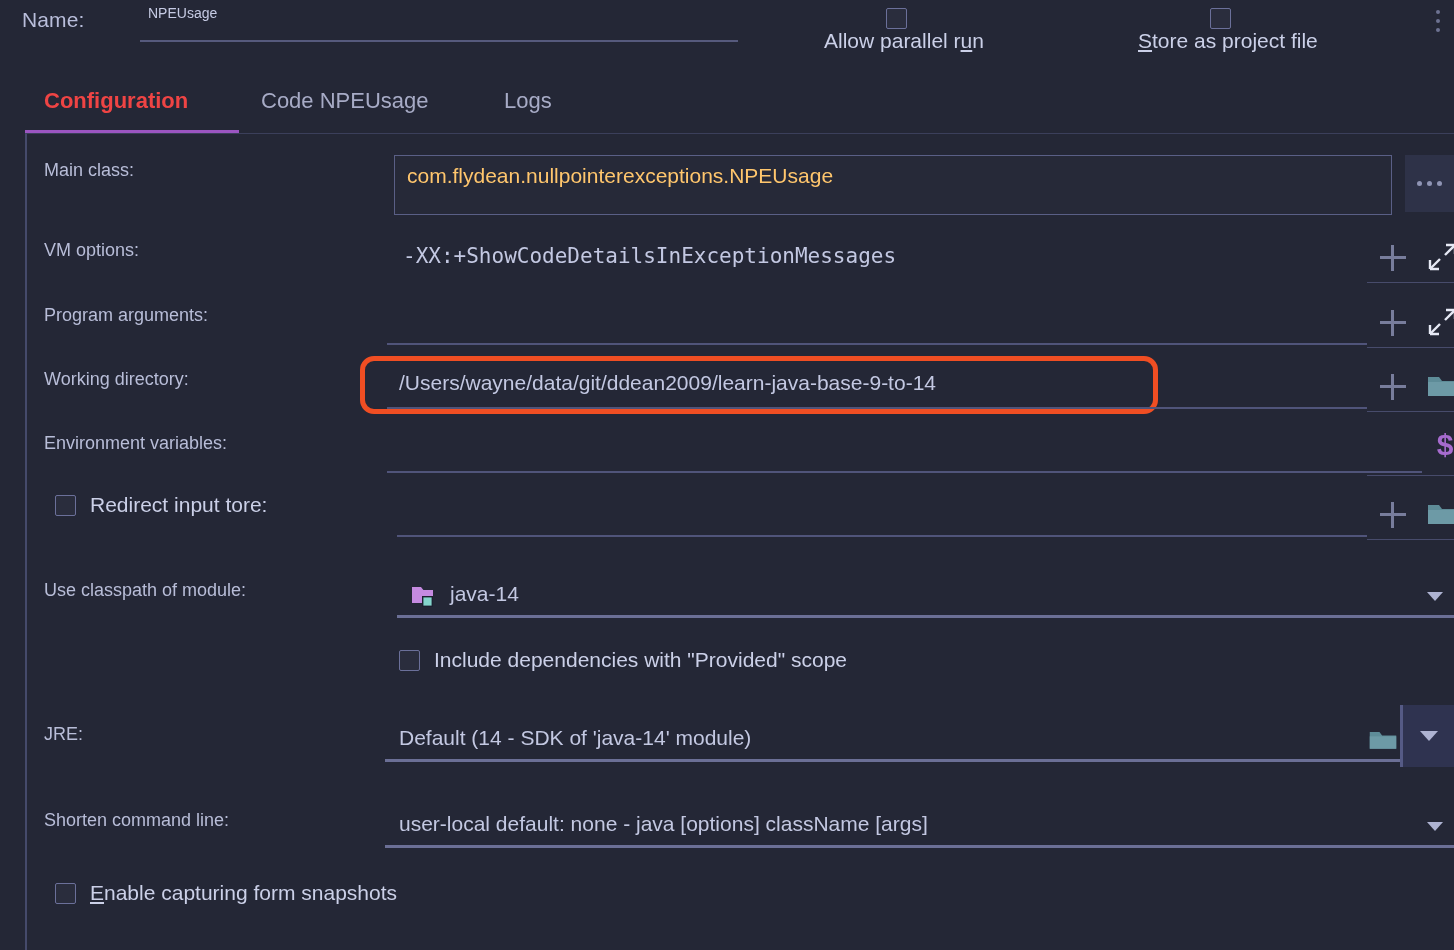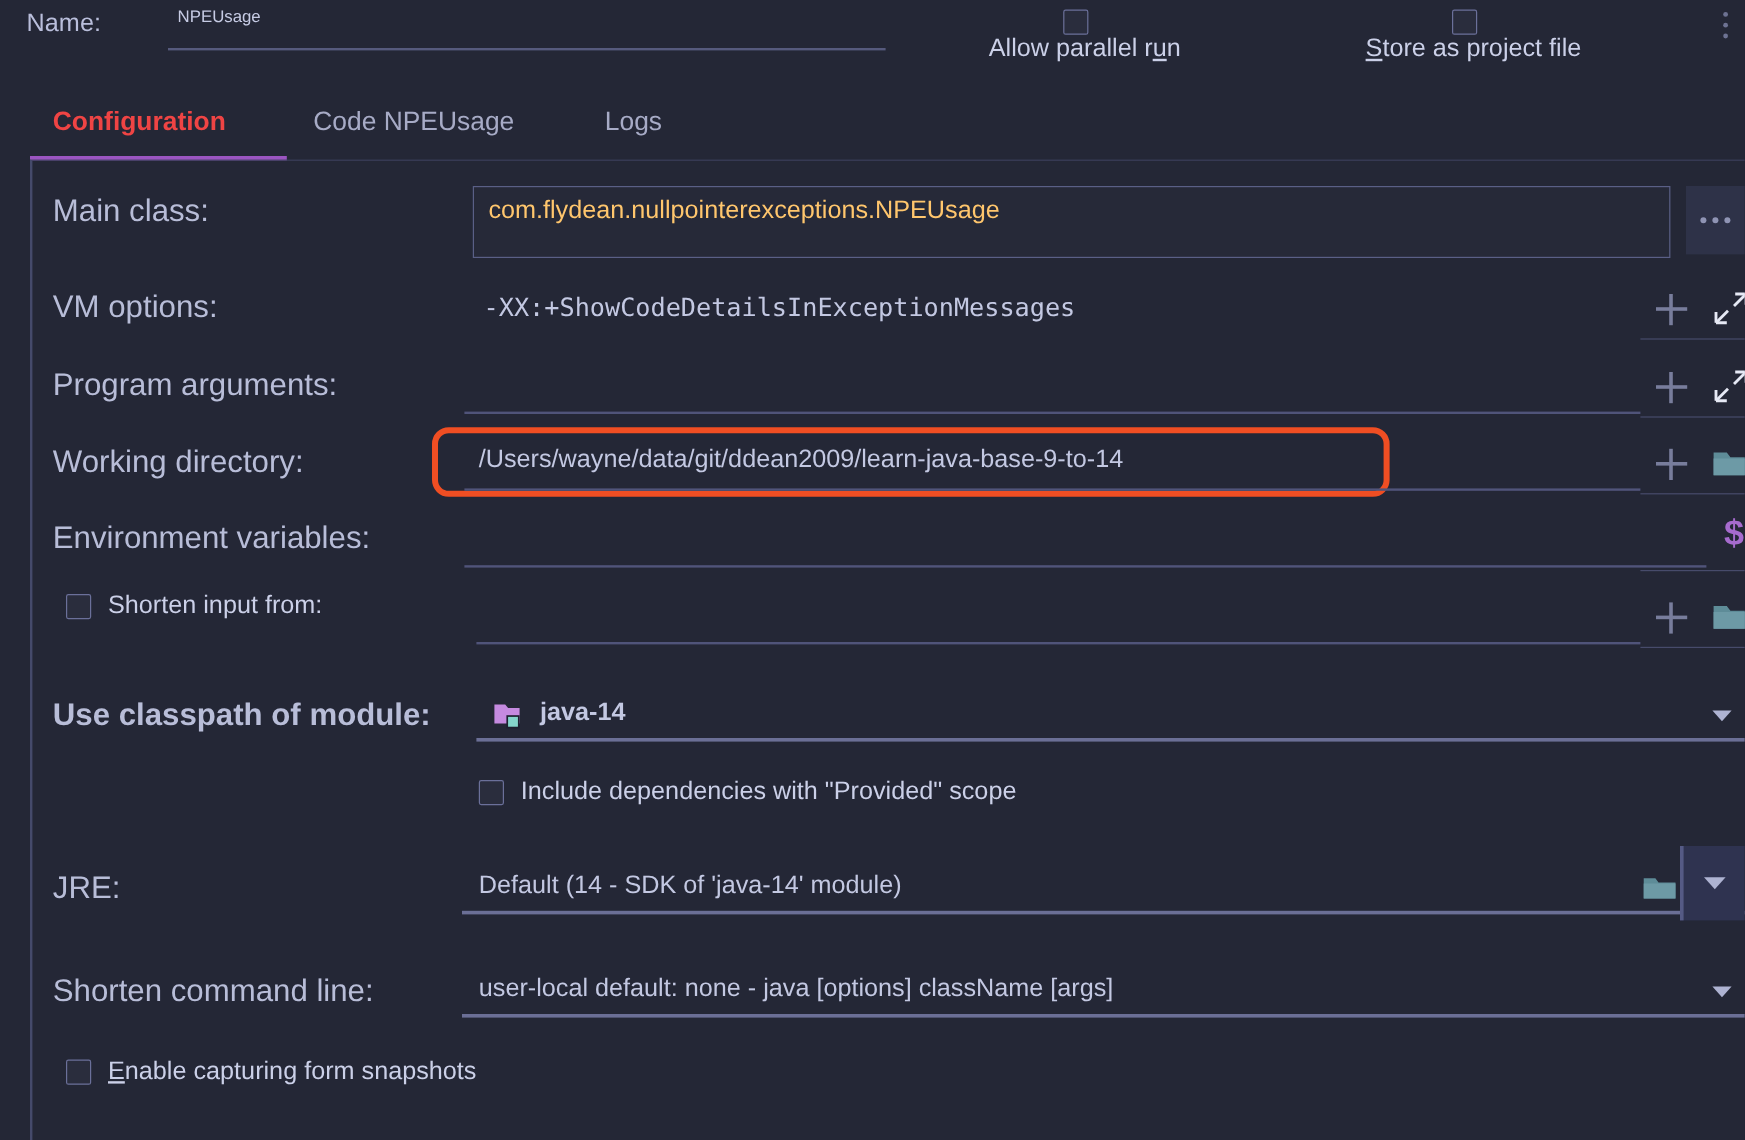--- a/index.html
+++ b/index.html
@@ -111,21 +111,21 @@
   }
 
   .row {
     position: absolute;
     left: 0;
     width: 1427px;
   }
   .rlabel {
     position: absolute;
     left: 17px;
-    font-size: 26px;
+    font-size: 18px;
     color: #b8bdd8;
     white-space: nowrap;
   }
 
   
   .uline {
     position: absolute;
     border-bottom: 2px solid #50547a;
     height: 46px;
   }
@@ -326,38 +326,38 @@
       </div>
       <div class="ctrl" style="left:1402px; top:14px; width:32px; height:36px; font-size:30px; color:#a66bce; font-weight:bold;">
         <span>$</span>
       </div>
       <div class="hrline" style="left:1340px; top:62px; width:87px;"></div>
     </div>
 
     <div class="row" style="top:343px; height:64px;">
       <div style="position:absolute; left:28px; top:16px; display:flex; align-items:center;">
         <div class="cbox"></div>
-        <div class="cb-text">Shorten input from:</div>
+        <div class="cb-text">Redirect input tore:</div>
       </div>
       <div class="uline" style="left:370px; top:14px; width:970px;">
         <span></span>
       </div>
       <div class="ctrl" style="left:1348px; top:20px; width:36px; height:36px;">
           <span class="plus"></span>
         </div>
       <div class="ctrl" style="left:1398px; top:20px; width:36px; height:32px;">
         <svg width="34" height="28" viewBox="0 0 34 28">
           <path d="M2 6 h11 l3 4 h16 v15 H2 Z" fill="#5e8c98"></path>
           <path d="M2 11 h30 v14 H2 Z" fill="#6d9aa6"></path>
         </svg>
       </div>
       <div class="hrline" style="left:1340px; top:62px; width:87px;"></div>
     </div>
 
-    <div class="row" style="top:428px; height:70px;font-weight:bold;">
+    <div class="row" style="top:428px; height:70px;">
       <div class="rlabel" style="top:18px;">Use classpath of module:</div>
       <div class="uline" style="left:370px; top:10px; width:1057px; border-bottom-color:#6b6f96; border-bottom-width:3px;">
         <span class="modicon" style="left:14px; top:13px;">
           <svg width="27" height="24" viewBox="0 0 27 24">
             <path d="M1 2 h9 l2.4 3 H22 v13 H1 Z" fill="#c58ae0"></path>
             <rect x="11" y="11" width="11" height="11" fill="#1d2030"></rect>
             <rect x="12.4" y="12.4" width="8.2" height="8.2" fill="#84d5cb"></rect>
           </svg>
         </span>
         <span style="left:53px; top:10px;">java-14</span>

